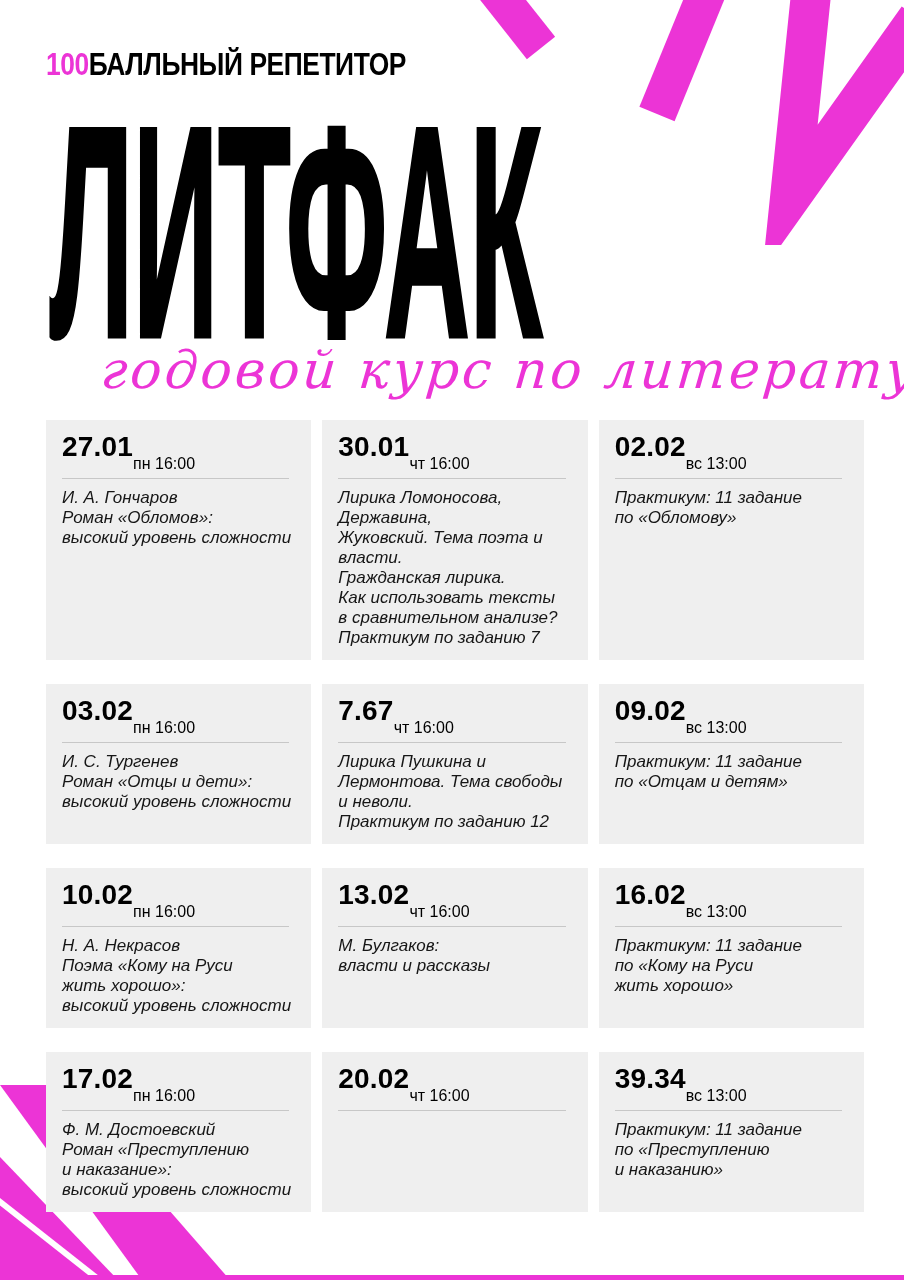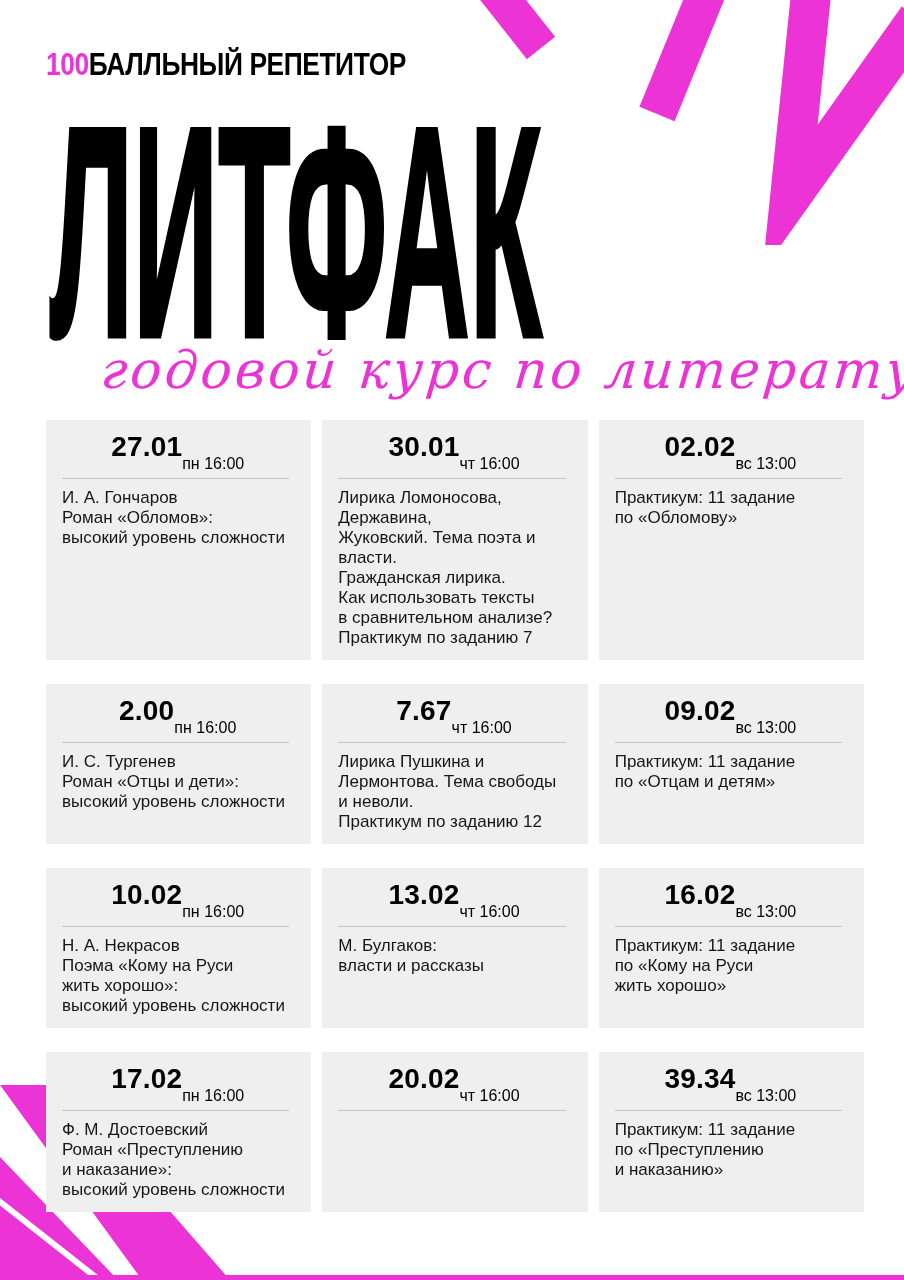--- a/index.html
+++ b/index.html
@@ -26,28 +26,28 @@
   
   .grid{
     position:absolute;left:46px;right:40px;top:420px;
     display:grid;grid-template-columns:repeat(3,1fr);
     column-gap:11px;row-gap:24px;align-items:stretch;
   }
   .card{
     background:#EFEFEF;min-height:140px;box-sizing:border-box;
     padding:12px 18px 12px 16px;
   }
-  .card-head{display:flex;justify-content:center;align-items:flex-start;}
+  .card-head{display:flex;justify-content:flex-start;align-items:flex-start;}
   .card-date{
     font-size:28px;font-weight:bold;line-height:30px;letter-spacing:0.2px;color:#000;
   }
   .card-daytime{font-size:16px;line-height:16px;margin-top:24px;color:#000;white-space:nowrap;}
   .card-divider{height:1px;background:#c7c7c7;margin:6px 4px 9px 0;}
   .card-text{
-    font-size:17px;line-height:20px;color:#161616;white-space:pre-line;
+    font-size:17px;line-height:20px;color:#161616;white-space:pre-line;font-style:italic;
   }
   
   .brush-tr{position:absolute;right:0;top:0;}
   .brush-bl{position:absolute;left:0;bottom:0;}
   .bottom-bar{position:absolute;left:0;right:0;bottom:0;height:5px;background:#EC34D6;}
 </style>
 </head>
 <body>
 
 <div id="poster">
@@ -107,21 +107,21 @@
         <div class="card-date">02.02</div>
         <div class="card-daytime">вс 13:00</div>
       </div>
       <div class="card-divider"></div>
       <div class="card-text">Практикум: 11 задание
 по «Обломову»</div>
     </div>
 
     <div class="card">
       <div class="card-head">
-        <div class="card-date">2.00</div>
+        <div class="card-date">03.02</div>
         <div class="card-daytime">пн 16:00</div>
       </div>
       <div class="card-divider"></div>
       <div class="card-text">И. С. Тургенев
 Роман «Отцы и дети»:
 высокий уровень сложности</div>
     </div>
 
     <div class="card">
       <div class="card-head">

